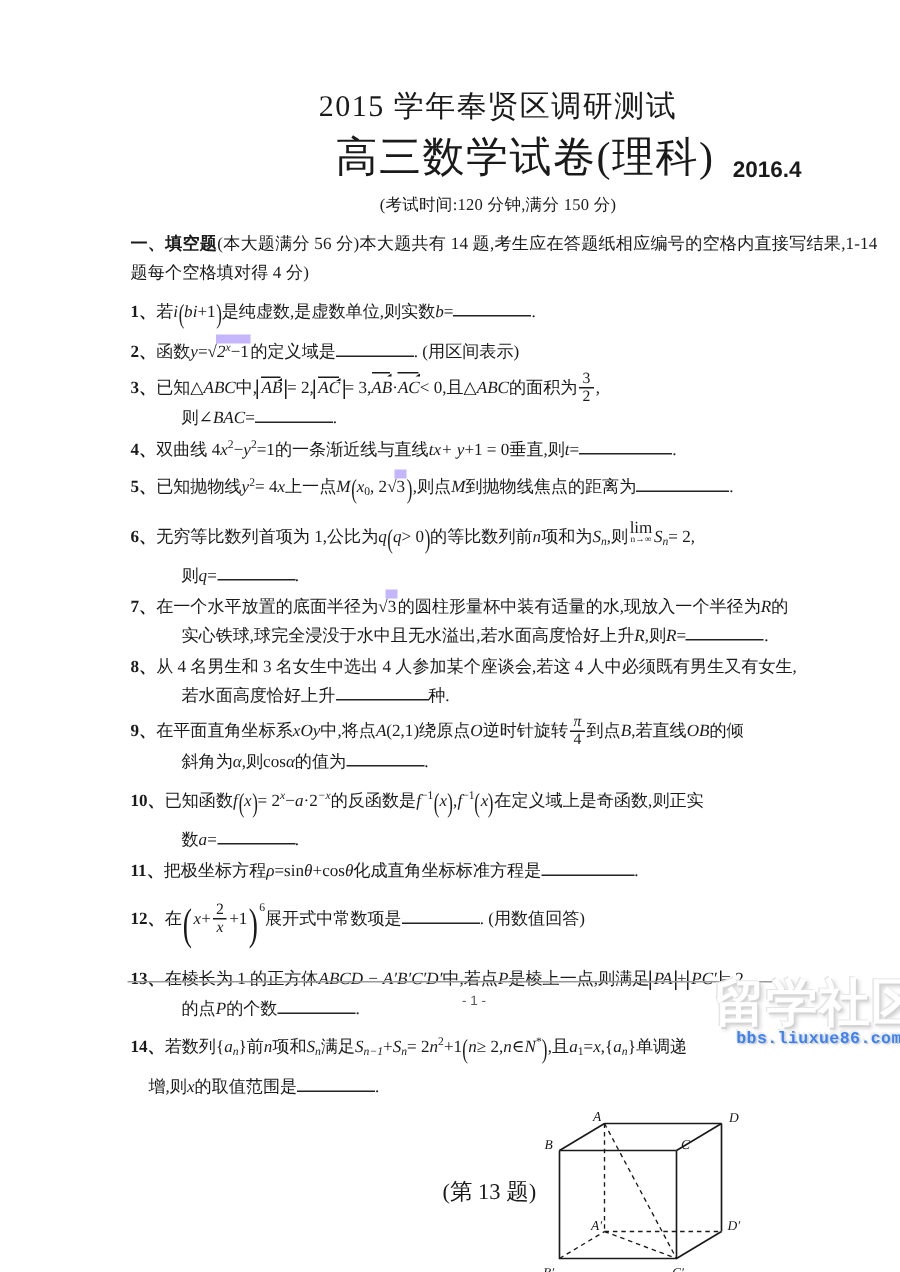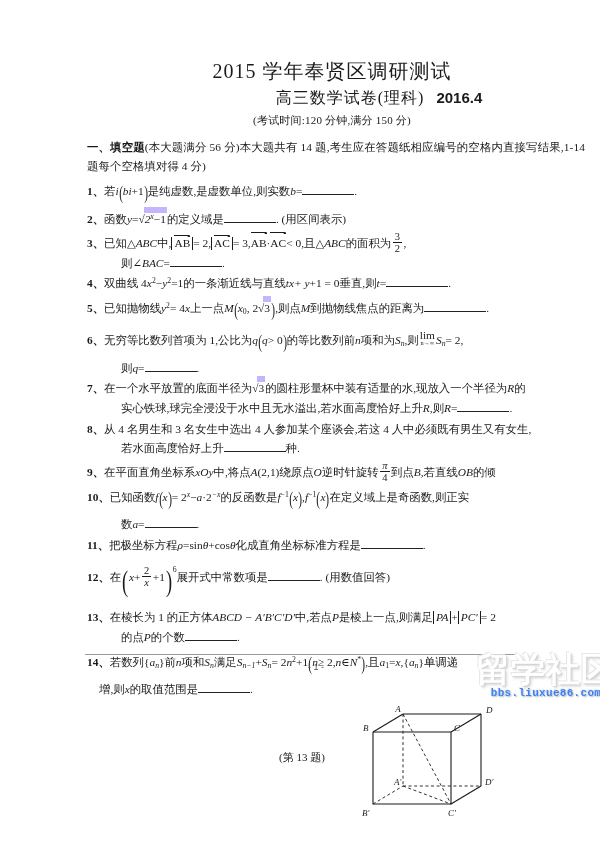--- a/index.html
+++ b/index.html
@@ -32,21 +32,21 @@
     font-size: 20px;
     letter-spacing: 1px;
     line-height: 1.35;
   }
   .title-line-2-wrap {
     position: relative;
     display: inline-block;
     margin-top: 2px;
   }
   .title-line-2 {
-    font-size: 16px;
+    font-size: 28px;
     letter-spacing: 1px;
     line-height: 1.35;
     display: inline-block;
     margin-left: 36px;
   }
   .doc-date {
     position: absolute;
     right: -58px;
     bottom: 3px;
     font-size: 15px;
@@ -130,20 +130,21 @@
   .sqrt .rad { font-style: normal; }
   .sqrt .rand {
     border-top: 6px solid #c4b5fd;
     padding: 0 1px 0 1px;
     margin-left: -1px;
   }
 
   .vec {
     display: inline-block;
     position: relative;
+    font-style: italic;
   }
   .vec::after {
     content: "";
     position: absolute;
     left: 0; right: 1px;
     top: -0.18em;
     border-top: 1px solid #1a1a1a;
   }
   .vec::before {
     content: "";
@@ -181,23 +182,23 @@
   .lim .lim-sub { display: block; font-size: 0.55em; margin-top: -1px; }
 
   
   .figure-area {
     position: relative;
     height: 118px;
     margin-top: 6px;
   }
   .fig-caption {
     position: absolute;
-    left: 192px;
+    left: 208px;
     top: 42px;
-    font-size: 11px;
+    font-size: 15px;
   }
   .cube-holder {
     position: absolute;
     left: 268px;
     top: 0px;
   }
 
   
   .footer {
     position: absolute;
@@ -305,20 +306,21 @@
       <span class="q-cont"><span>实心铁球,球完全浸没于水中且无水溢出,若水面高度恰好上升</span><span class="m">R</span><span>,则</span><span class="m">R</span><span>=</span><span class="blank b-md"></span><span>.</span></span>
     </div>
 
     <div class="q">
       <span class="q-num">8、</span><span>从 4 名男生和 3 名女生中选出 4 人参加某个座谈会,若这 4 人中必须既有男生又有女生,</span>
       <span class="q-cont"><span>若水面高度恰好上升</span><span class="blank b-lg"></span><span>种.</span></span>
     </div>
 
     <div class="q">
       <span class="q-num">9、</span><span>在平面直角坐标系</span><span class="m">xOy</span><span>中,将点</span><span class="m">A</span><span class="mr">(2,1)</span><span>绕原点</span><span class="m">O</span><span>逆时针旋转</span><span class="frac"><span class="num m">π</span><span class="den">4</span></span><span>到点</span><span class="m">B</span><span>,若直线</span><span class="m">OB</span><span>的倾</span>
+      <span class="q-cont"><span>斜角为</span><span class="m">α</span><span>,则</span><span class="mr">cos</span><span class="m">α</span><span>的值为</span><span class="blank b-md"></span><span>.</span></span>
     </div>
 
     <div class="q">
       <span class="q-num">10、</span><span>已知函数</span><span class="m">f</span><span class="bigparen">(</span><span class="m">x</span><span class="bigparen">)</span><span class="mr">= 2</span><sup class="m">x</sup><span class="mr">−</span><span class="m">a</span><span class="mr">·2</span><sup class="m">−x</sup><span>的反函数是</span><span class="m">f</span><sup>−1</sup><span class="bigparen">(</span><span class="m">x</span><span class="bigparen">)</span><span>,</span><span class="m">f</span><sup>−1</sup><span class="bigparen">(</span><span class="m">x</span><span class="bigparen">)</span><span>在定义域上是奇函数,则正实</span>
       <span class="q-cont"><span>数</span><span class="m">a</span><span>=</span><span class="blank b-md"></span><span>.</span></span>
     </div>
 
     <div class="q">
       <span class="q-num">11、</span><span>把极坐标方程</span><span class="m">ρ</span><span>=</span><span class="mr">sin</span><span class="m">θ</span><span class="mr">+</span><span class="mr">cos</span><span class="m">θ</span><span>化成直角坐标标准方程是</span><span class="blank b-lg"></span><span>.</span>
     </div>

